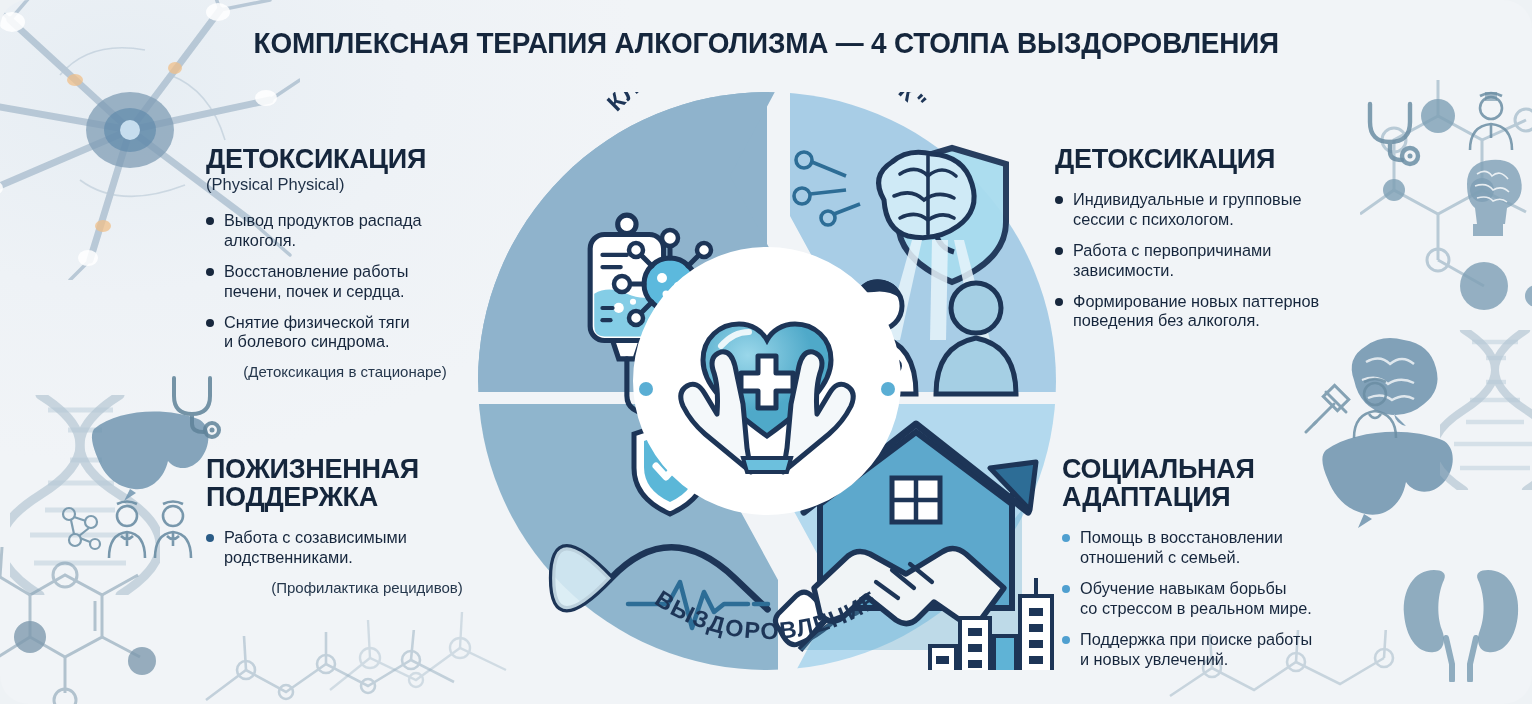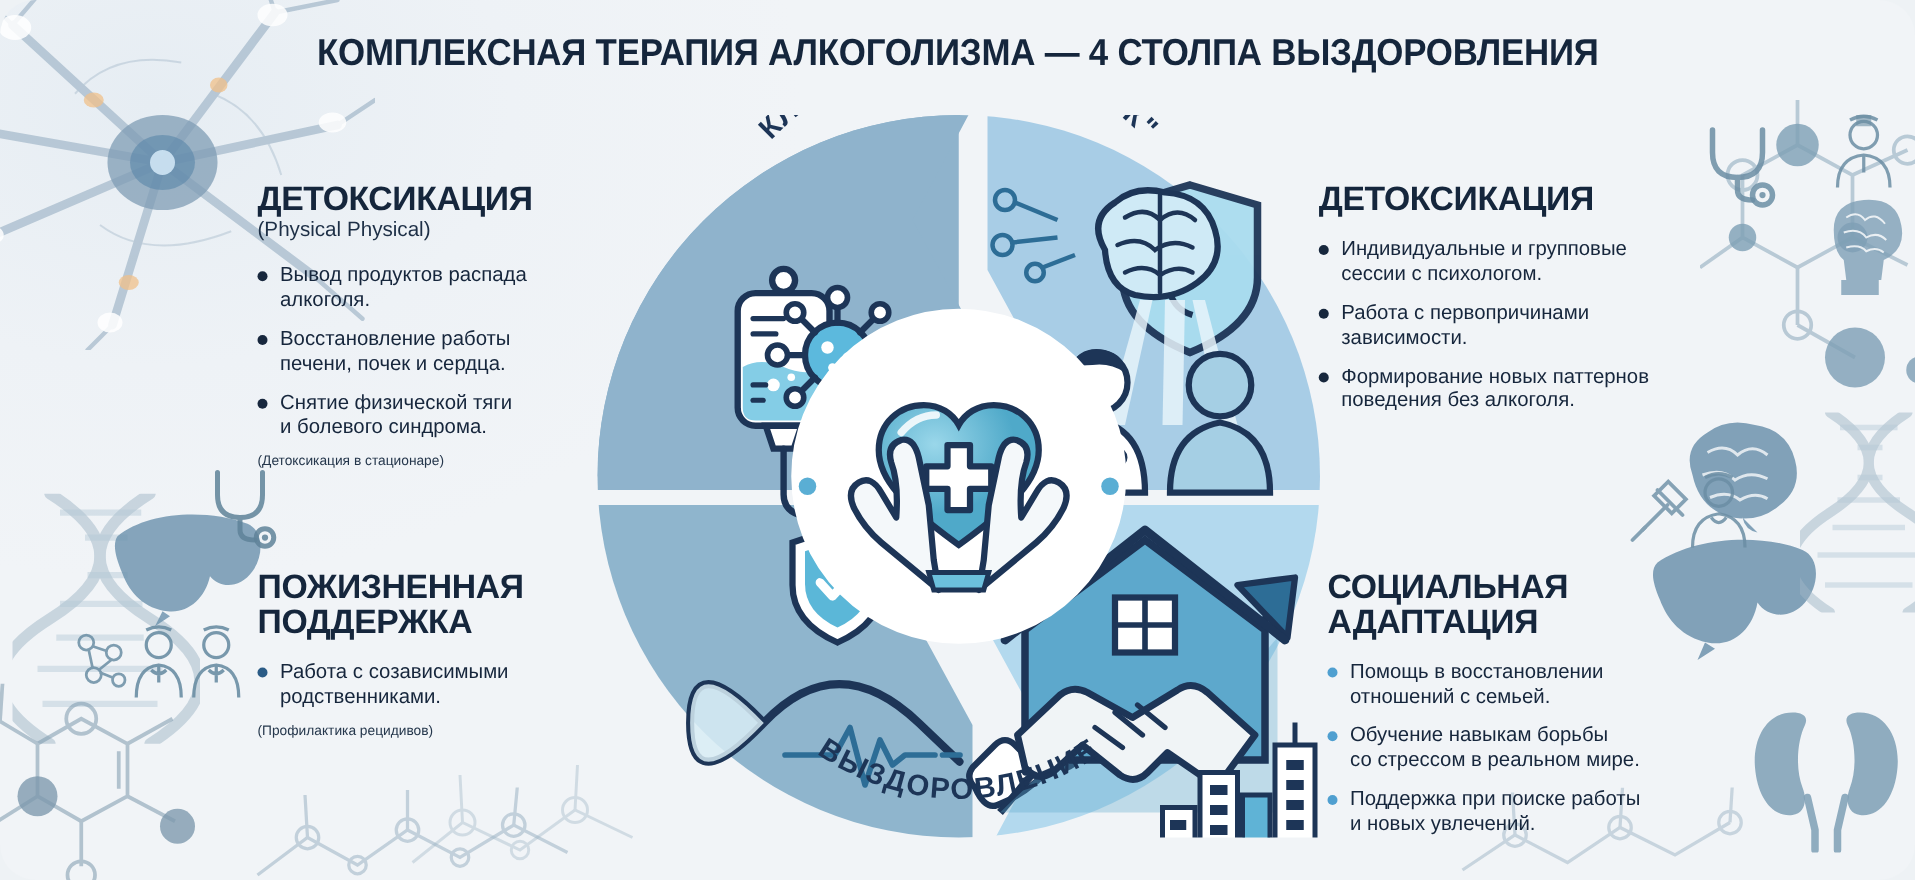--- a/index.html
+++ b/index.html
@@ -48,21 +48,21 @@
   .block ul{ list-style:none; margin-top:17px; }
   .block li{
     position:relative; padding-left:18px; margin-bottom:11px;
     font-size:16.3px; line-height:1.22; color:#16263c; white-space:pre-line;
   }
   .block li::before{
     content:""; position:absolute; left:0; top:6px;
     width:8px; height:8px; border-radius:50%; background:var(--bullet,#1d3557);
   }
   .block .note{
-    font-size:11px; color:#25374c; margin-top:9px;
+    font-size:15px; color:#25374c; margin-top:9px;text-align:center;
   }
 
   #block-detox  { left:206px; top:118px; width:278px; }
   #block-rehab  { left:1055px; top:118px; width:330px; }
   #block-support{ left:206px; top:428px; width:322px; }
   #block-social { left:1062px; top:428px; width:330px; }
 
   #block-rehab  li, #block-rehab  h2,
   #block-social li, #block-social h2 { }
   #block-social { --bullet:#4f9fd0; }

